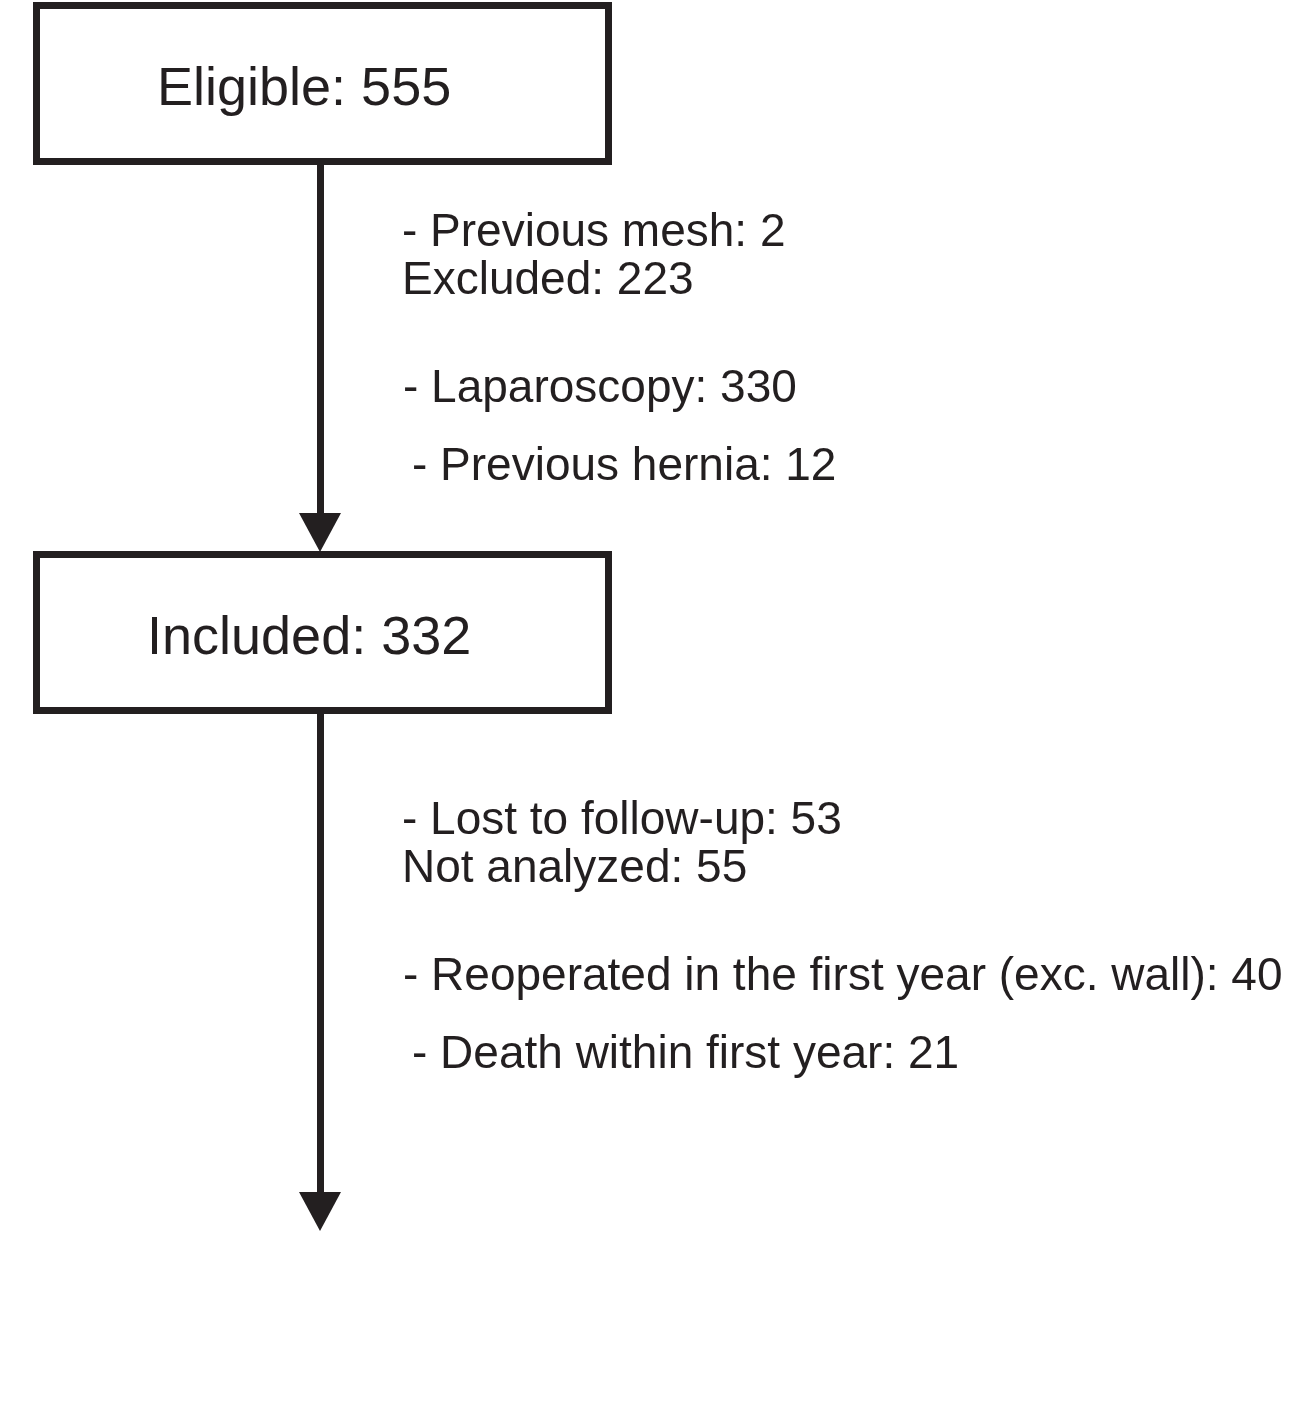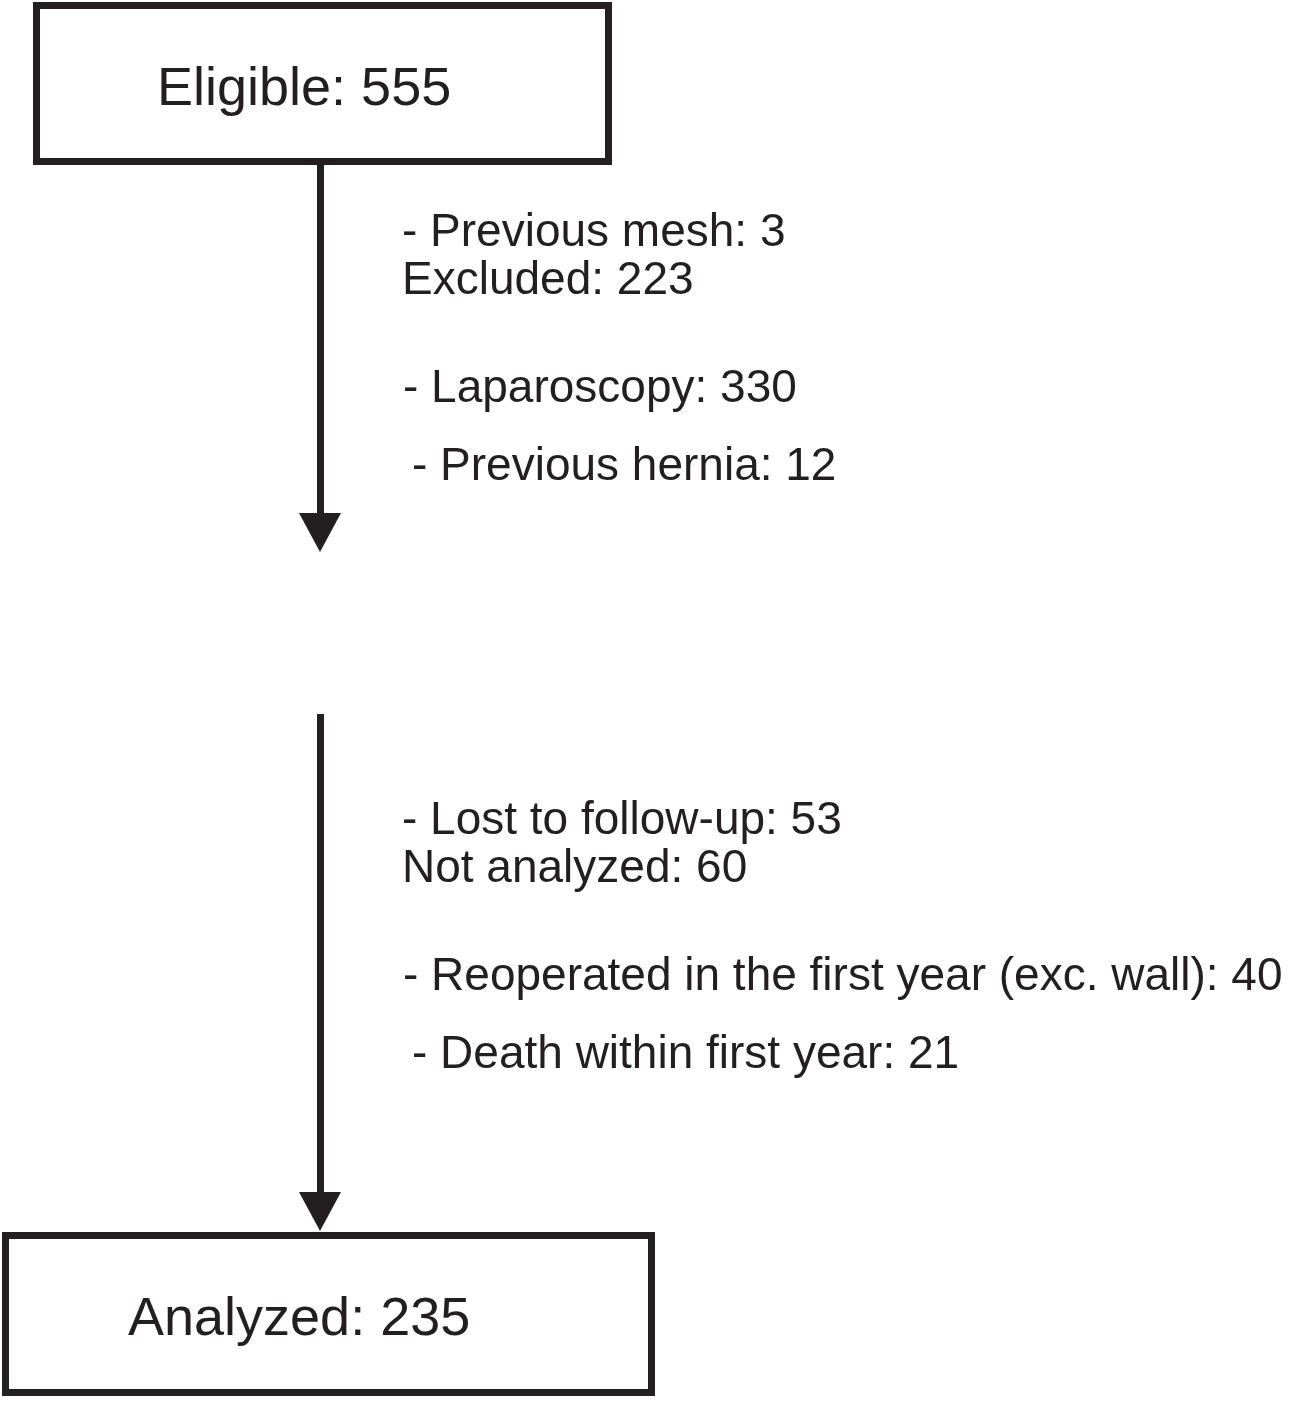--- a/index.html
+++ b/index.html
@@ -107,33 +107,33 @@
 
   <div class="connector" id="connector-1">
     <div class="stem"></div>
     <div class="arrowhead"></div>
   </div>
 
   <div class="annotation" id="annotation-excluded">
     <span class="ann-title">Excluded: 223</span>
     <span class="ann-item">- Laparoscopy: 330</span>
     <span class="ann-item">- Previous hernia: 12</span>
-    <span class="ann-item">- Previous mesh: 3</span>
+    <span class="ann-item">- Previous mesh: 2</span>
   </div>
 
+  <div class="flow-box" id="box-included">
+    <span class="box-label">Included: 332</span>
+  </div>
 
   <div class="connector" id="connector-2">
     <div class="stem"></div>
     <div class="arrowhead"></div>
   </div>
 
   <div class="annotation" id="annotation-not-analyzed">
-    <span class="ann-title">Not analyzed: 60</span>
+    <span class="ann-title">Not analyzed: 55</span>
     <span class="ann-item">- Reoperated in the first year (exc. wall): 40</span>
     <span class="ann-item">- Death within first year: 21</span>
     <span class="ann-item">- Lost to follow-up: 53</span>
   </div>
 
-  <div class="flow-box" id="box-analyzed">
-    <span class="box-label">Analyzed: 235</span>
-  </div>
 
 </div>
 
 </body></html>

